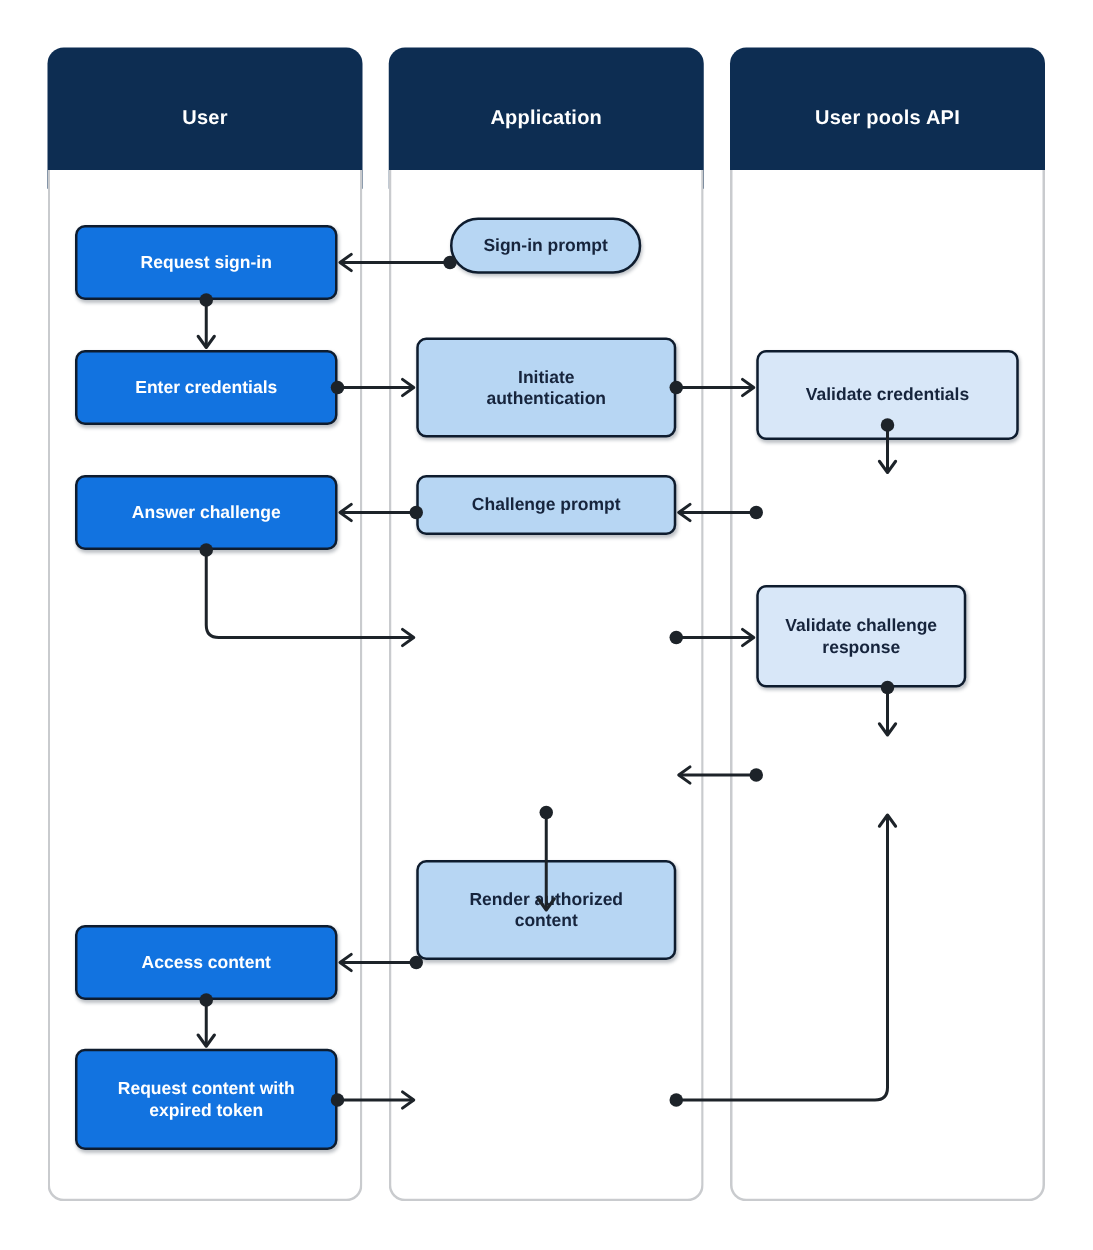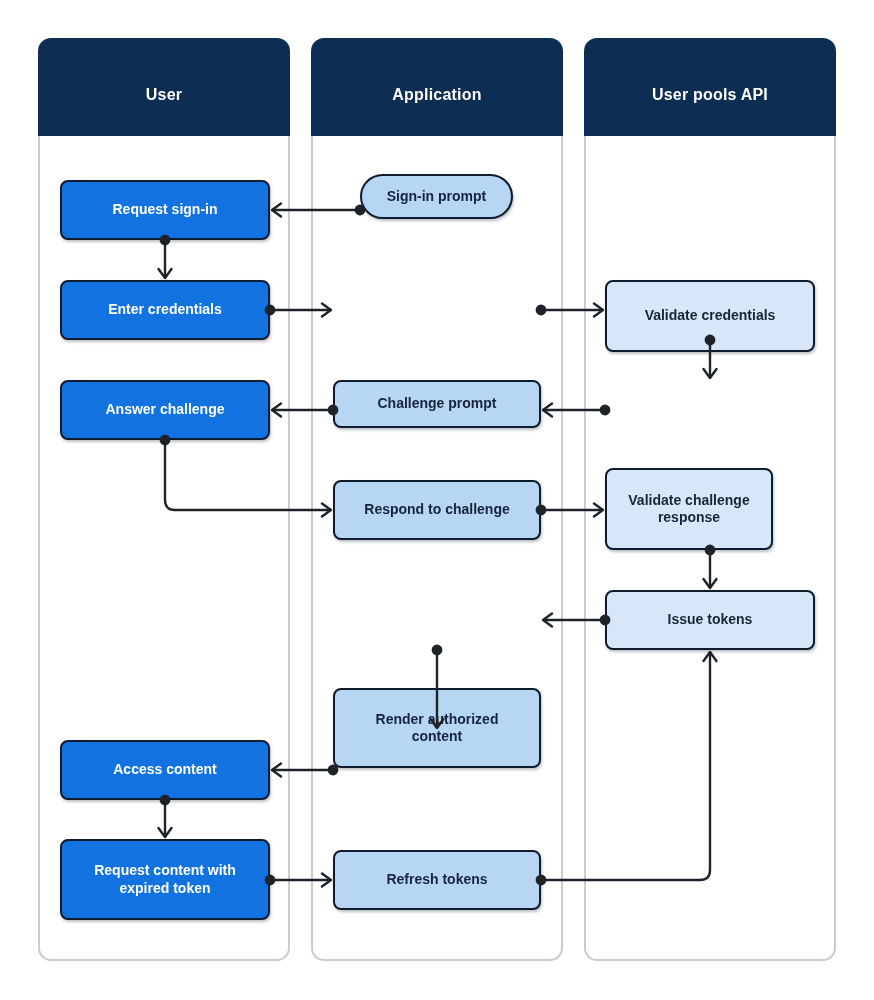--- a/index.html
+++ b/index.html
@@ -63,41 +63,35 @@
   <div class="node user-node" style="left:60px;top:740px;width:210px;height:60px">
     <span>Access content</span>
     </div>
   <div class="node user-node w180" style="left:60px;top:839px;width:210px;height:81px">
     <span>Request content with expired token</span>
     </div>
 
   <div class="node app-node pill" style="left:360px;top:174px;width:153px;height:45px">
     <span>Sign-in prompt</span>
     </div>
+  <div class="node app-node w130" style="left:333px;top:270px;width:208px;height:80px">
+    <span>Initiate authentication</span>
+    </div>
   <div class="node app-node" style="left:333px;top:380px;width:208px;height:48px">
     <span>Challenge prompt</span>
     </div>
-  <div class="node app-node" style="left:333px;top:480px;width:208px;height:60px">
-    <span>Respond to challenge</span>
-    </div>
   <div class="node app-node w160" style="left:333px;top:688px;width:208px;height:80px">
     <span>Render authorized content</span>
-    </div>
-  <div class="node app-node" style="left:333px;top:850px;width:208px;height:60px">
-    <span>Refresh tokens</span>
     </div>
 
   <div class="node api-node" style="left:605px;top:280px;width:210px;height:72px">
     <span>Validate credentials</span>
     </div>
   <div class="node api-node w160" style="left:605px;top:468px;width:168px;height:82px">
     <span>Validate challenge response</span>
-    </div>
-  <div class="node api-node" style="left:605px;top:590px;width:210px;height:60px">
-    <span>Issue tokens</span>
     </div>
 
   <svg class="arrows" viewBox="0 0 874 1000">
     <defs>
       <marker id="dot" markerWidth="12" markerHeight="12" refX="6" refY="6" markerUnits="userSpaceOnUse">
         <circle class="dot-fill" cx="6" cy="6" r="5.4"></circle>
       </marker>
       <marker id="head" markerWidth="22" markerHeight="18" refX="11" refY="9" orient="auto" markerUnits="userSpaceOnUse">
         <path class="head-stroke" d="M2,2.5 L11,9 L2,15.5"></path>
       </marker>

